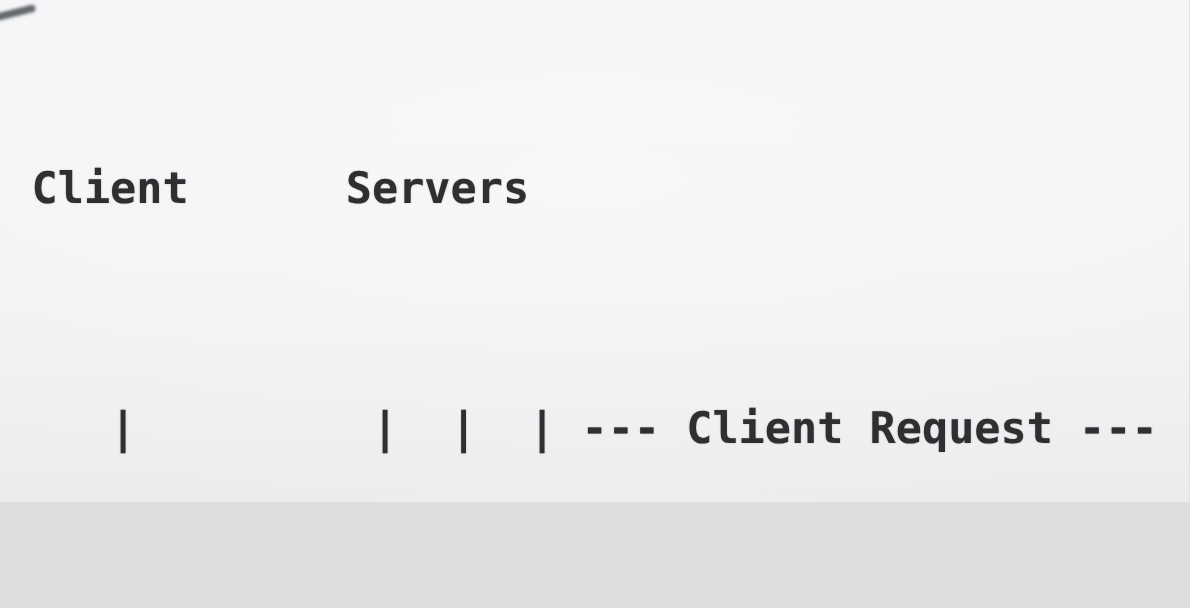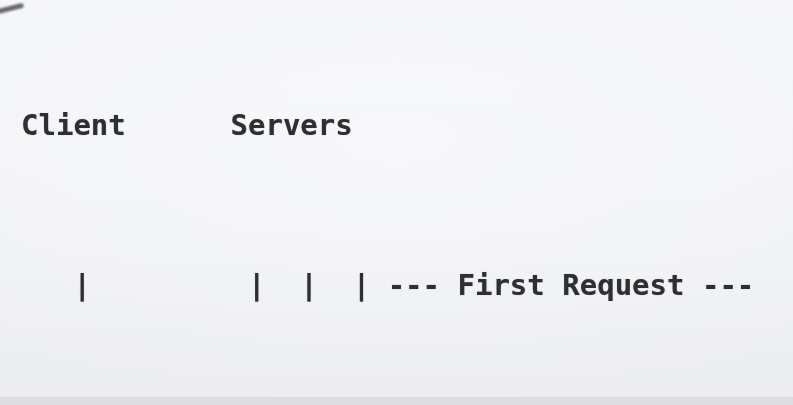--- a/index.html
+++ b/index.html
@@ -3,21 +3,21 @@
 <meta charset="utf-8">
 <style>
   html, body {
     margin: 0;
     padding: 0;
     background: #dddde0;
   }
   .frame {
     position: relative;
     width: 793px;
-    height: 397px;
+    height: 335px;
     overflow: hidden;
     background:
       radial-gradient(130% 110% at 50% 35%, rgba(255,255,255,0.35) 0%, rgba(255,255,255,0) 65%),
       linear-gradient(180deg, #f4f5f7 0%, #f2f3f5 55%, #ebecee 100%);
   }
   .corner-mark {
     position: absolute;
     left: -4px;
     top: 6px;
     width: 28px;
@@ -47,21 +47,21 @@
 </style>
 </head>
 <body>
 
 <div class="frame">
   <div class="corner-mark"></div>
 
   <div class="diagram">
     <div class="line"><span>Client</span><span>      </span><span>Servers</span></div>
 
-    <div class="line"><span>   |         |  |  | </span><span>--- First Request ---</span></div>
+    <div class="line"><span>   |         |  |  | </span><span>--- Client Request ---</span></div>
 
     
 
     
 
     
 
     
 
     

